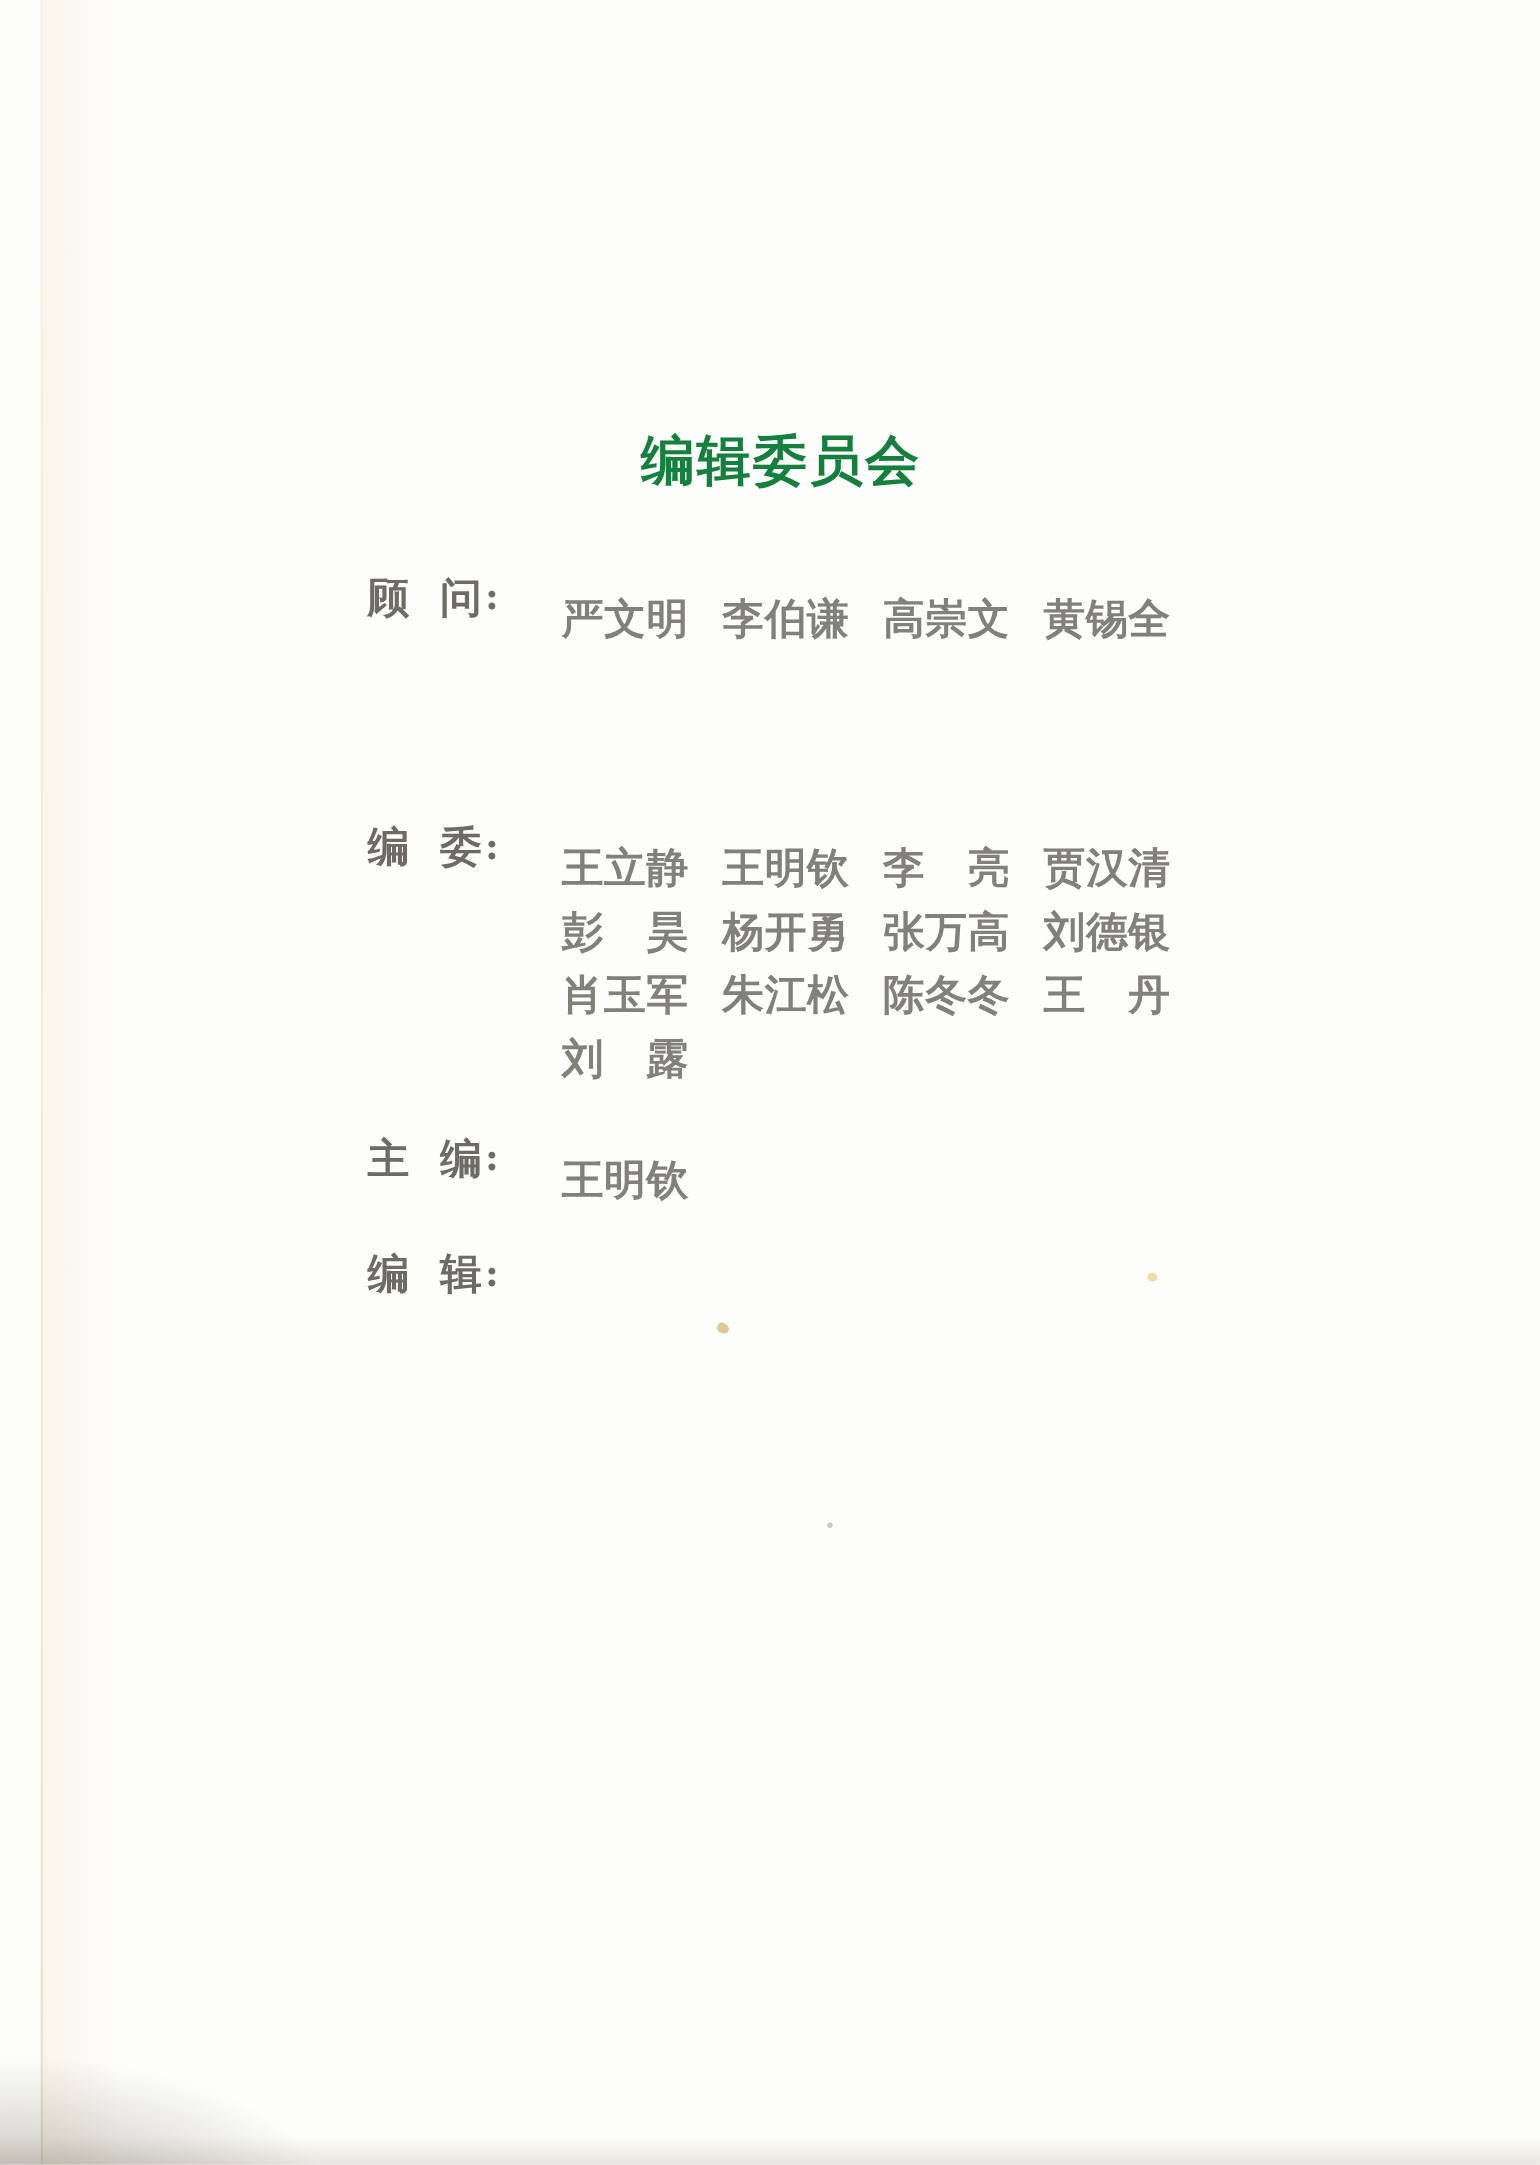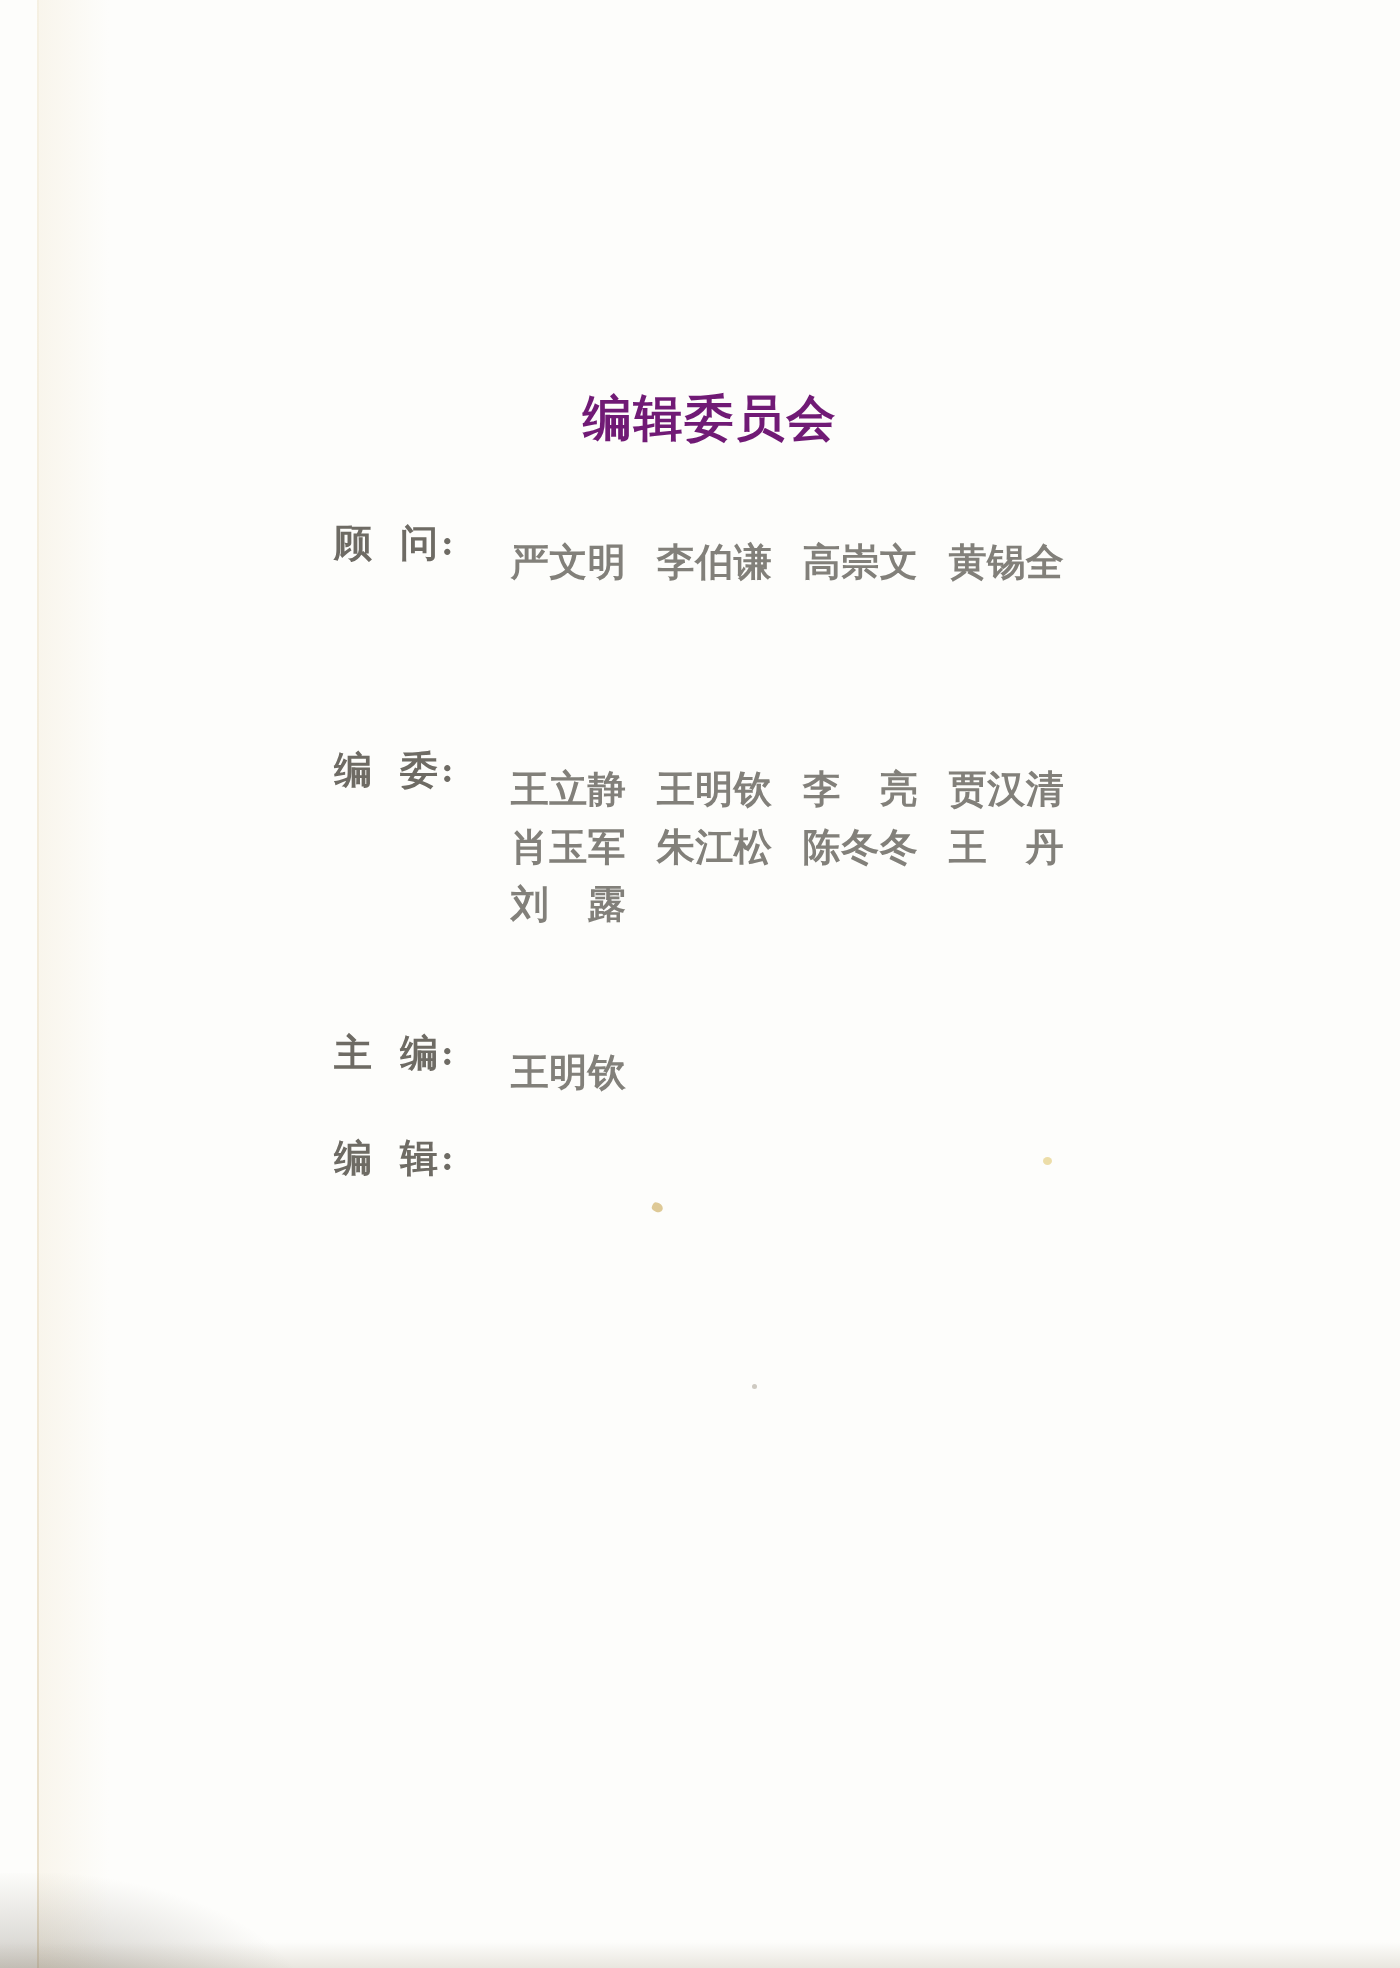--- a/index.html
+++ b/index.html
@@ -32,21 +32,21 @@
   .speck { position:absolute; border-radius:50%; }
   .speck.s1 { left:1043px; top:1157px; width:9px; height:8px; background:#e7d494; opacity:.8; }
   .speck.s2 { left:652px; top:1203px; width:11px; height:9px; background:#d8c084; opacity:.85; transform:rotate(25deg); border-radius:40% 60% 55% 45%; }
   .speck.s3 { left:752px; top:1384px; width:5px; height:5px; background:#b9b4a8; opacity:.7; }
 
   .title {
     position:absolute; left:0; top:386px; width:100%;
     margin:0; padding-left:20px; box-sizing:border-box;
     text-align:center;
     font-size:49px; font-weight:bold; letter-spacing:2px;
-    color:#701a75;
+    color:#15803d;
   }
 
   .section { position:absolute; left:334px; display:flex; align-items:flex-start; }
   .sec-label {
     display:inline-flex; width:104px; justify-content:space-between;
     font-size:38px; line-height:44px; font-weight:bold; color:#6e6b64;
     flex:none; white-space:pre;
   }
   .sec-colon { font-size:34px; line-height:44px; font-weight:bold; color:#6e6b64; margin-left:3px; width:26px; flex:none; }
   .rows { margin-left:3px; }
@@ -88,20 +88,23 @@
   </div>
 
   <div class="section sec-board">
     <span class="sec-label"><span>编</span><span>委</span></span>
       <span class="sec-colon">:</span>
     <div class="rows">
       <div class="row">
         <span class="name">王立静</span><span class="name">王明钦</span><span class="name">李　亮</span><span class="name">贾汉清</span>
       </div>
       <div class="row">
+        <span class="name">彭　昊</span><span class="name">杨开勇</span><span class="name">张万高</span><span class="name">刘德银</span>
+      </div>
+      <div class="row">
         <span class="name">肖玉军</span><span class="name">朱江松</span><span class="name">陈冬冬</span><span class="name">王　丹</span>
       </div>
       <div class="row">
         <span class="name">刘　露</span>
       </div>
     </div>
   </div>
 
   <div class="section sec-chief">
     <span class="sec-label"><span>主</span><span>编</span></span>

